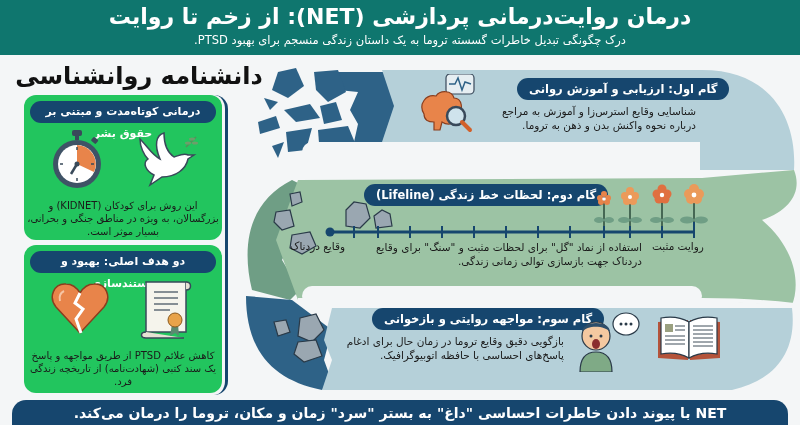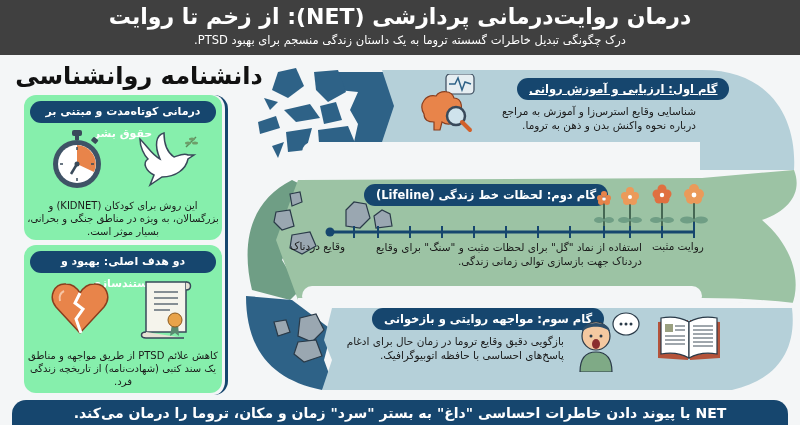--- a/index.html
+++ b/index.html
@@ -1,30 +1,30 @@
 <!DOCTYPE html>
 <html><head>
 <meta charset="utf-8">
 <style>
   * { box-sizing: border-box; margin: 0; padding: 0; }
   html, body { width: 800px; height: 425px; overflow: hidden; background: #f4f6f7; }
   body { font-family: "DejaVu Sans", sans-serif; position: relative; }
   .rtl { direction: rtl; }
 
   
-  .header { position: absolute; left: 0; top: 0; width: 800px; height: 55px; background: #404040; text-align: center; color: #fff; }
+  .header { position: absolute; left: 0; top: 0; width: 800px; height: 55px; background: #0f766e; text-align: center; color: #fff; }
   .header .title { font-size: 22px; font-weight: bold; line-height: 30px; padding-top: 2px; }
   .header .subtitle { font-size: 11.5px; line-height: 16px; margin-left: 20px; }
 
   
   .brand { position: absolute; left: 8px; top: 62px; width: 262px; font-size: 24px; font-weight: bold; color: #111; text-align: center; letter-spacing: 0.5px; }
 
   
   .left-col { position: absolute; left: 18px; top: 95px; width: 210px; height: 300px; border-right: 3px solid #16466e; border-radius: 0 14px 14px 0; }
-  .card { position: absolute; left: 6px; width: 198px; background: #86efac; border-radius: 12px; }
+  .card { position: absolute; left: 6px; width: 198px; background: #22c55e; border-radius: 12px; }
   .card.c1 { top: 0; height: 145px; }
   .card.c2 { top: 150px; height: 148px; }
   .pill { display: block; margin: 6px auto 0; width: 186px; height: 22px; background: #16466e; color: #fff; border-radius: 12px; text-align: center; font-size: 11px; font-weight: bold; line-height: 22px; }
   .card .icons { height: 76px; display: flex; justify-content: center; align-items: center; gap: 28px; }
   .card .body { font-size: 10px; line-height: 13px; text-align: center; color: #1a1a1a; padding: 0 2px; }
 
   
   .shatter { position: absolute; left: 258px; top: 62px; width: 150px; height: 110px; }
 
   
@@ -102,21 +102,21 @@
             <line x1="16" y1="14" x2="40" y2="14"></line>
               <line x1="16" y1="20" x2="40" y2="20"></line>
             <line x1="16" y1="26" x2="40" y2="26"></line>
               <line x1="16" y1="32" x2="32" y2="32"></line>
           </g>
           <path d="M34 46 L32 58 L37 55 L41 58 L40 46 Z" fill="#5a8a70"></path>
           <circle cx="37" cy="42" r="7" fill="#e8a34a" stroke="#8a5a1e" stroke-width="1"></circle>
         </svg>
       </span>
     </div>
-    <div class="body rtl">کاهش علائم PTSD از طریق مواجهه و مناطق یک سند کتبی (شهادت‌نامه) از تاریخچه زندگی فرد.</div>
+    <div class="body rtl">کاهش علائم PTSD از طریق مواجهه و پاسخ یک سند کتبی (شهادت‌نامه) از تاریخچه زندگی فرد.</div>
   </div>
 </div>
 
 <div class="shatter">
   <svg width="150" height="110" viewBox="0 0 150 110">
     <g fill="#2e6287">
       <polygon points="70,10 138,10 150,50 138,95 92,95 96,80 100,62 92,48 100,30 80,28"></polygon>
       <polygon points="20,10 38,6 46,24 30,36 14,28"></polygon>
       <polygon points="56,10 80,8 88,30 70,40 58,28"></polygon>
       <polygon points="6,36 20,40 12,48"></polygon>
@@ -160,21 +160,21 @@
 
   <span style="position:absolute;left:186px;top:14px;">
     <svg width="60" height="60" viewBox="0 0 60 60">
       <rect x="28" y="0" width="28" height="20" rx="4" fill="#e6eef2" stroke="#39495a" stroke-width="1.2"></rect>
       <polyline points="31,10 37,10 40,4 44,16 47,8 53,10" fill="none" stroke="#2e6287" stroke-width="1.5"></polyline>
       <path d="M6 40 C0 30 8 20 18 22 C22 16 34 16 36 24 C44 24 46 36 40 42 C40 50 30 52 24 48 L22 56 L16 56 L16 48 C10 48 6 46 6 40 Z" fill="#e8844a" stroke="#8a3e1e" stroke-width="1.2"></path>
       <circle cx="38" cy="42" r="9" fill="#cfe3ec" stroke="#39495a" stroke-width="2.5"></circle>
       <line x1="44" y1="48" x2="52" y2="56" stroke="#d2602a" stroke-width="4" stroke-linecap="round"></line>
     </svg>
   </span>
-  <span class="step-pill rtl" style="left:285px;top:18px;text-decoration:underline;">گام اول: ارزیابی و آموزش روانی</span>
+  <span class="step-pill rtl" style="left:285px;top:18px;">گام اول: ارزیابی و آموزش روانی</span>
   <div class="step-text rtl" style="left:248px;top:44px;width:216px;">شناسایی وقایع استرس‌زا و آموزش به مراجع درباره نحوه واکنش بدن و ذهن به تروما.</div>
 
   <span class="step-pill rtl" style="left:132px;top:124px;">گام دوم: لحظات خط زندگی (Lifeline)</span>
   <div style="position:absolute;left:88px;top:120px;width:440px;height:80px;">
     <svg width="440" height="80" viewBox="0 0 440 80">
 
       <g fill="#9aa7b1" stroke="#2a3a48" stroke-width="1.2">
         <polygon points="26,30 34,22 46,24 50,38 40,48 26,46"></polygon>
         <polygon points="54,36 62,30 70,34 72,46 56,48"></polygon>
       </g>

